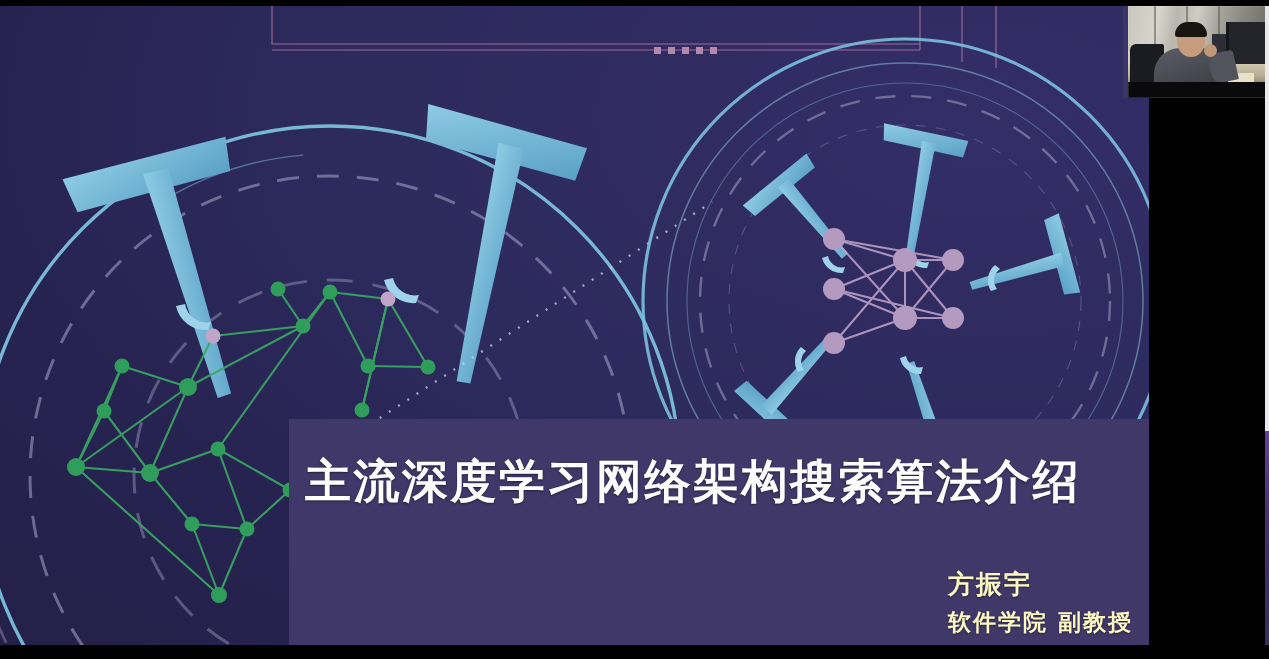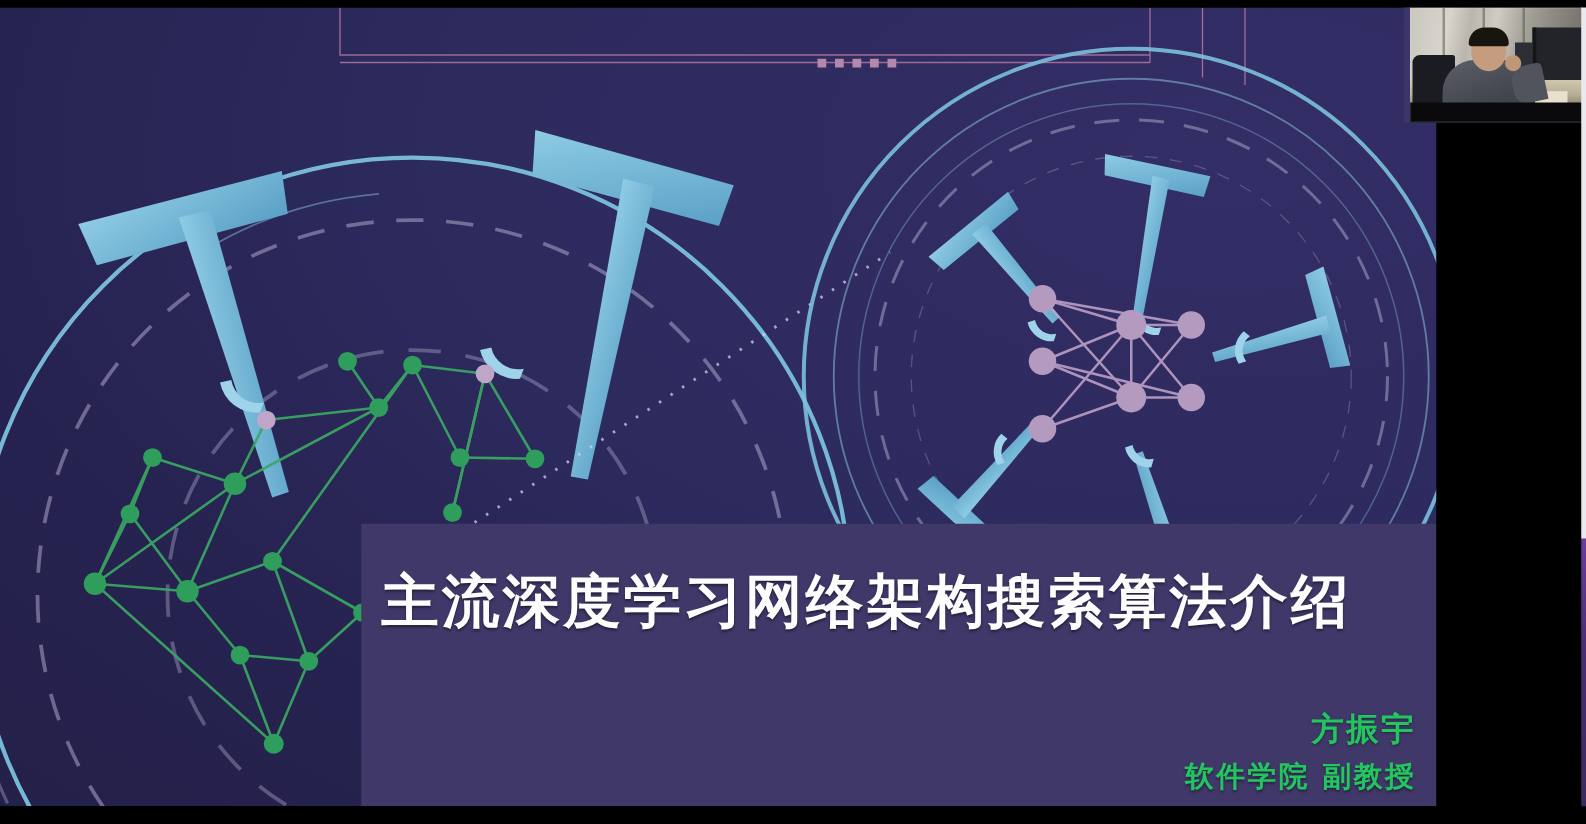--- a/index.html
+++ b/index.html
@@ -23,22 +23,22 @@
   #title-panel { position:absolute; left:289px; top:413px;
                  width:870px; height:226px;
                  background:#3f3868;
                  overflow:hidden; }
   #title-main { position:absolute; left:16px; top:35px; width:838px;
                 color:#fdfdfd; font-size:46px; line-height:54px;
                 letter-spacing:2.5px; font-weight:700;
                 font-family:"DejaVu Serif", serif;
                 text-shadow:0 1px 2px rgba(0,0,0,.45);
                 white-space:nowrap; }
-  #author-block { position:absolute; right:26px; top:147px; text-align:right;
-                  color:#22c55e; font-family:"DejaVu Serif", serif;
+  #author-block { position:absolute; right:26px; top:147px; text-align:left;
+                  color:#fef9c3; font-family:"DejaVu Serif", serif;
                   font-weight:700; text-shadow:0 1px 2px rgba(0,0,0,.4); }
   #author-name { font-size:26px; line-height:36px; letter-spacing:2px; }
   #author-title { font-size:23px; line-height:40px; letter-spacing:2px; }
 
   
   .bar { position:absolute; background:#000; }
   #bar-top    { left:0; top:0; width:1269px; height:6px; }
   #bar-bottom { left:0; top:645px; width:1269px; height:14px; }
   #bar-right  { left:1149px; top:98px; width:120px; height:561px; background:#000; }
   #bar-right-top { left:1128px; top:0; width:121px; height:6px; background:#000; }

